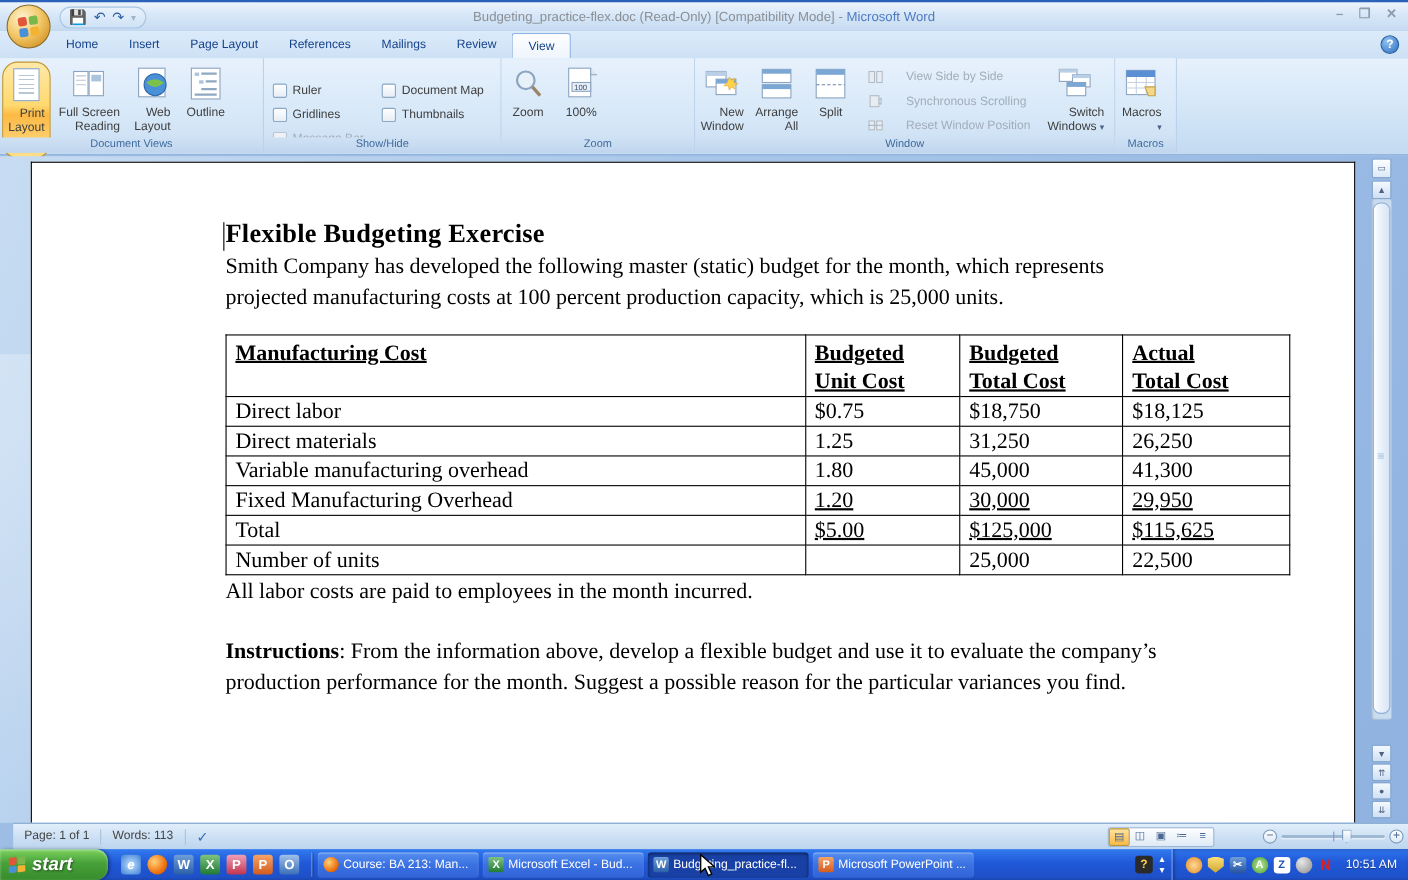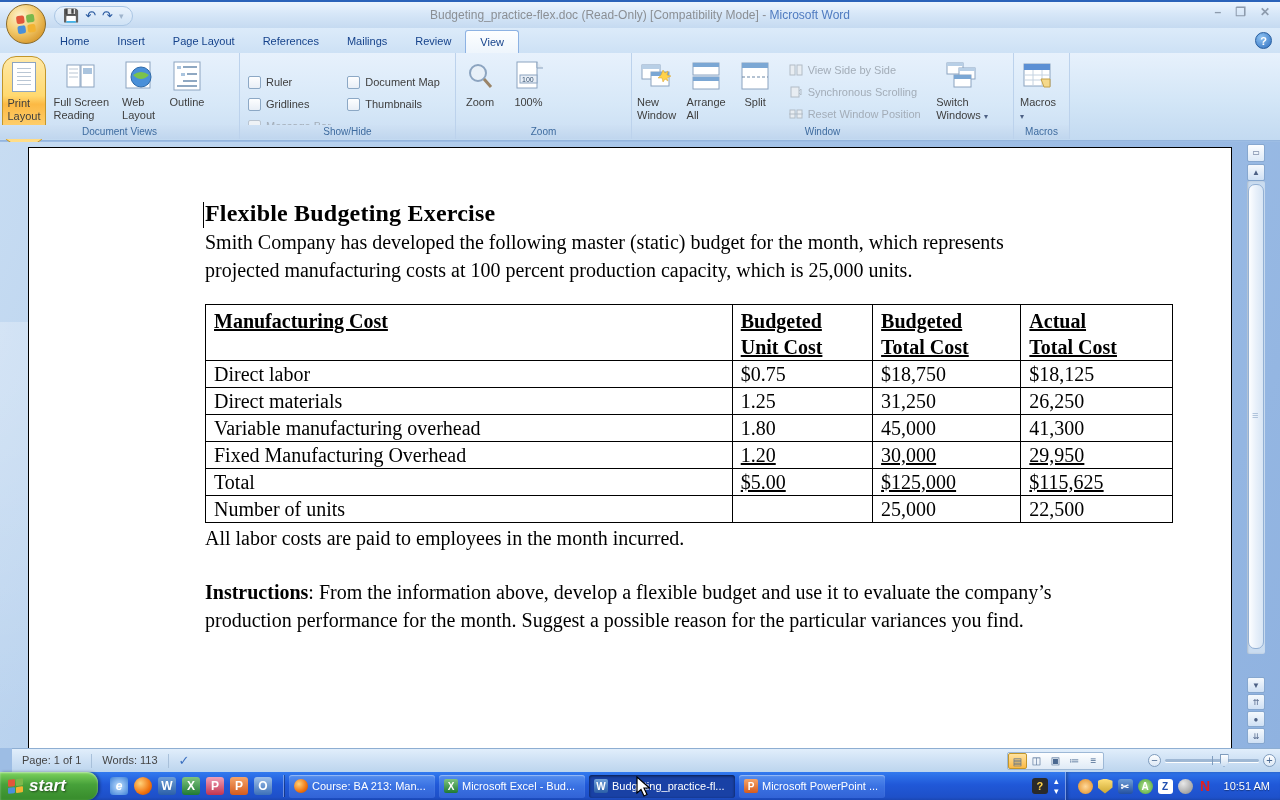--- a/index.html
+++ b/index.html
@@ -47,32 +47,32 @@
   .ribbon { position:absolute; top:53px; left:0; right:0; height:88px;
             background:linear-gradient(#e7f1fc, #d3e6f7 55%, #c3daf1);
             border-bottom:1px solid #94b5dd; display:flex; }
   .rgroup { position:relative; height:86px; border-right:1px solid #bcd2ec; padding:2px 2px 14px 2px;
             background:linear-gradient(#e7f1fc, #d7e8f8 60%, #cadef3); }
   .rgroup-label { position:absolute; bottom:0; left:0; right:0; height:14px; text-align:center;
                   font-size:10px; color:#3e6b9f; line-height:13px;
                   background:linear-gradient(#cfe1f4,#c0d6ee); }
   .bigbtn { display:inline-flex; flex-direction:column; align-items:center; vertical-align:top;
             min-width:44px; height:88px; margin:1px 0; padding:3px 3px 0 3px; border-radius:14px;
-            font-size:11px; color:#3e3e3e; text-align:left; line-height:13px; }
+            font-size:11px; color:#3e3e3e; text-align:right; line-height:13px; }
   .bigbtn .bicon { width:34px; height:34px; display:flex; align-items:center; justify-content:center; margin-bottom:3px; }
   .bigbtn.sel { background:linear-gradient(#ffe9a8,#ffd970 45%,#fcb944 55%,#ffdf8c);
                 border:1px solid #c2962a; }
   .chkcol { display:inline-block; vertical-align:top; margin:16px 6px 0 6px; }
   .chkitem { display:flex; align-items:center; height:22px; font-size:11px; color:#3e3e3e; white-space:nowrap; }
   .chkitem .box { width:13px; height:13px; border:1px solid #8ca8c5; background:linear-gradient(#fdfeff,#e8eef6);
                   margin-right:5px; border-radius:2px; }
   .chkitem.dis { color:#a3adb8; }
   .chkitem.dis .box { border-color:#b9c4d0; background:#eef2f6; }
   .smallcol { display:inline-block; vertical-align:top; margin-top:4px; }
-  .smallitem { display:flex; align-items:center; height:22px; font-size:11px; color:#3e3e3e; white-space:nowrap; }
+  .smallitem { display:flex; align-items:center; height:22px; font-size:11px; color:#3e3e3e; white-space:nowrap;gap:16px; }
   .smallitem .sicon { width:16px; height:14px; margin-right:4px; display:flex; align-items:center; justify-content:center; }
   .smallitem.dis { color:#a3adb8; }
   .arrow-dn { font-size:8px; line-height:8px; color:#4d6185; }
 
   
   .docarea { position:absolute; top:142px; left:0; right:0; height:606px; overflow:hidden;
              background:linear-gradient(115deg,#c7dcf2 0%, #a9c7ea 40%, #8fb2e0 100%); }
   .docarea::before { content:""; position:absolute; left:-100px; top:180px; width:600px; height:500px;
                      background:radial-gradient(ellipse at top left, rgba(255,255,255,.35), rgba(255,255,255,0) 60%); }
   .page { position:absolute; left:28px; top:5px; width:1204px; height:601px; background:#fff;

